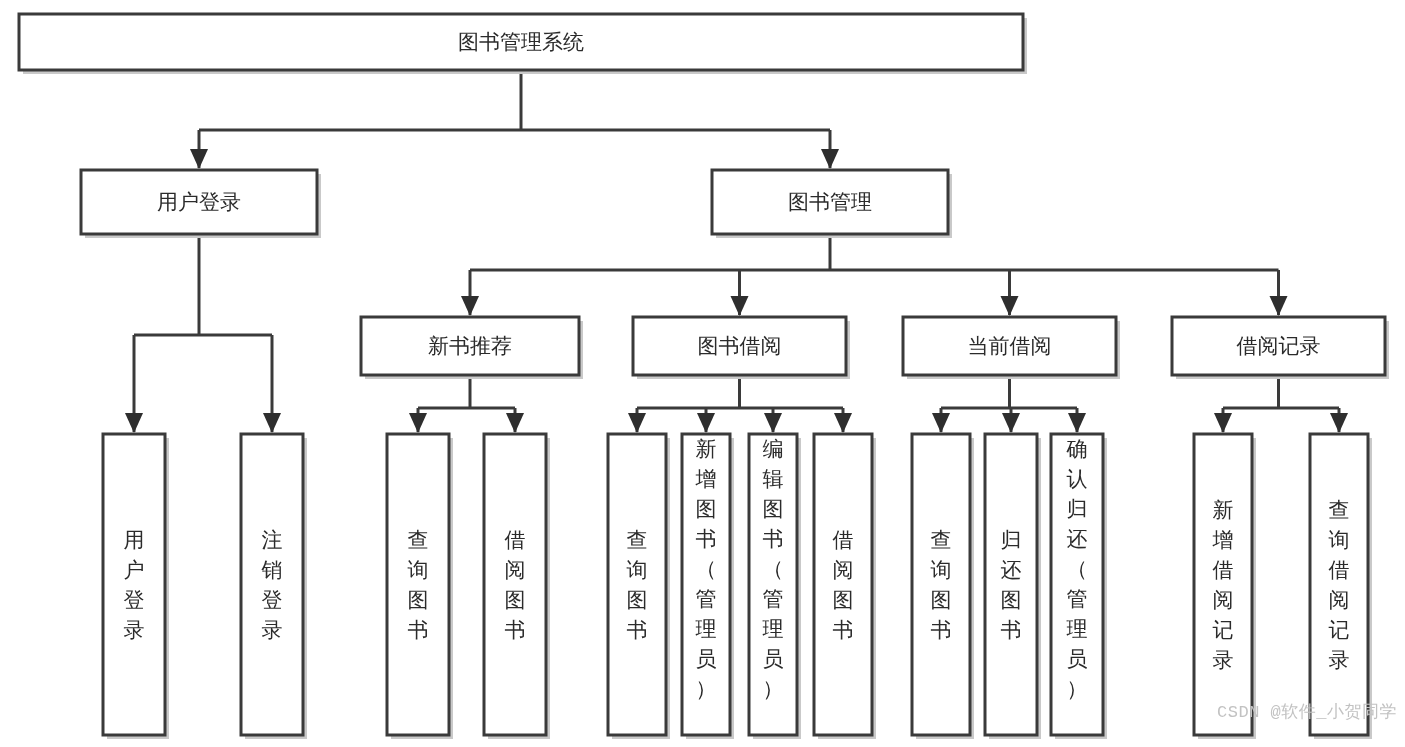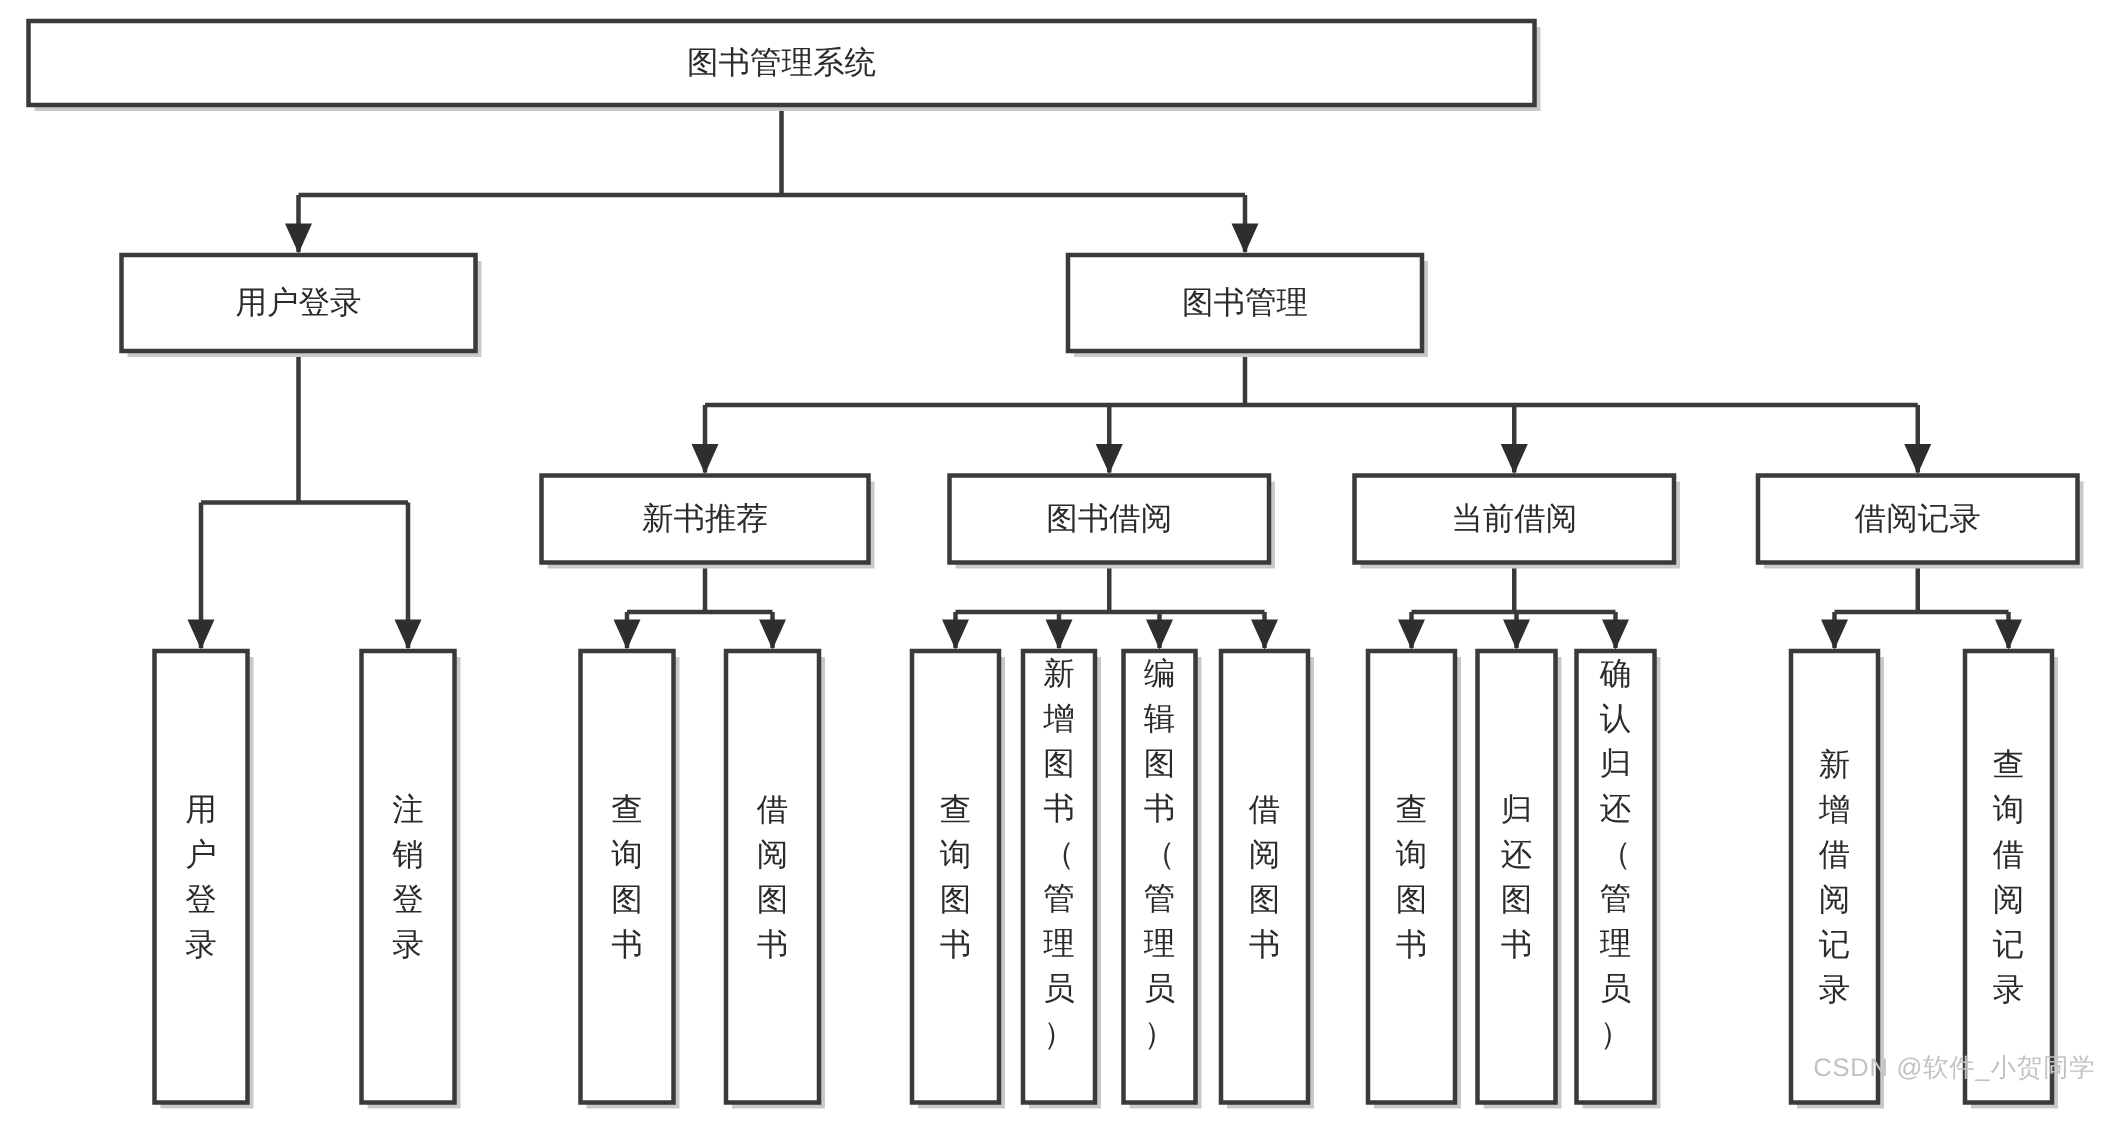--- a/index.html
+++ b/index.html
@@ -56,21 +56,21 @@
   .node-label-v {
     font-family: "DejaVu Sans", "Liberation Sans", sans-serif;
     font-size: 21px;
     fill: #2b2b2b;
     text-anchor: middle;
   }
   .watermark-text {
     position: absolute;
     right: 8px;
     bottom: 4px;
-    font-family: Liberation Sans, sans-serif;
+    font-family: Liberation Mono, monospace;
     font-size: 17px;
     color: #c2c2c2;
     white-space: nowrap;
     letter-spacing: 0.5px;
   }
 </style>
 </head>
 <body>
 
 <div id="diagram-root">

